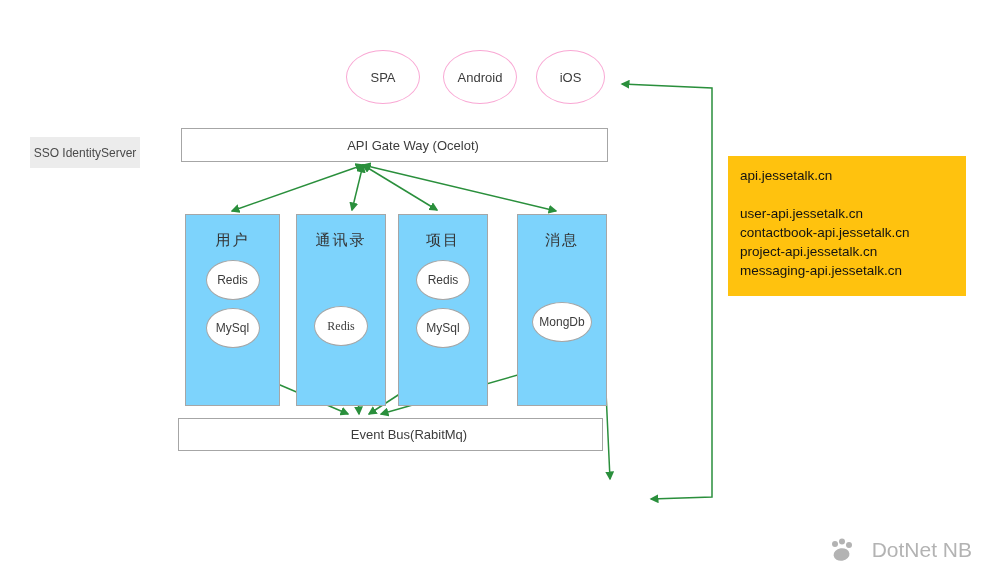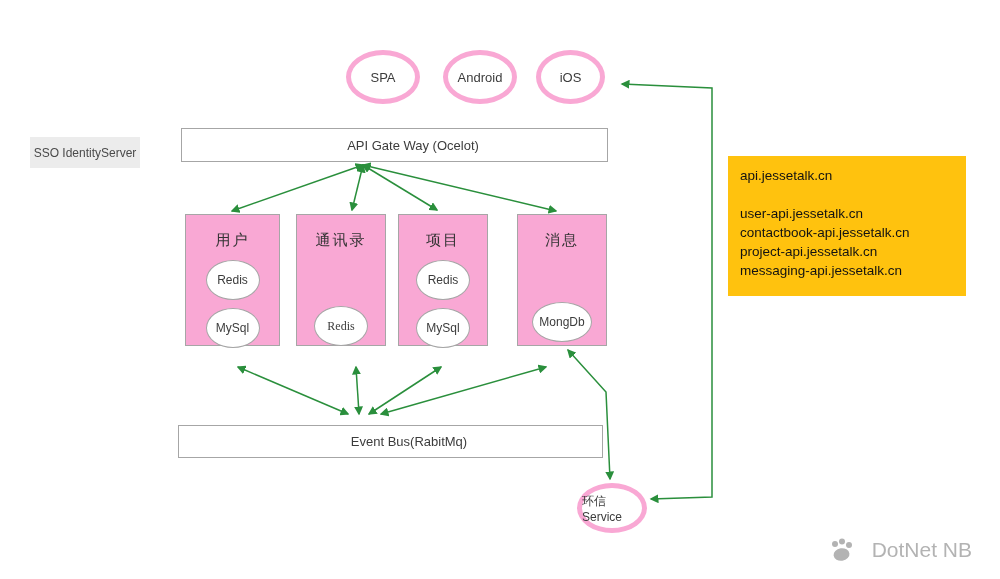--- a/index.html
+++ b/index.html
@@ -12,21 +12,21 @@
     overflow: hidden;
   }
   .arrows {
     position: absolute;
     left: 0; top: 0;
     width: 1000px; height: 579px;
     pointer-events: none;
   }
   .ellipse {
     position: absolute;
-    border: 5px solid #f9a8d4;
+    border: 1px solid #f9a8d4;
     border-radius: 50%;
     background: #fff;
     display: flex;
     align-items: center;
     justify-content: center;
     font-size: 13px;
     color: #3c3c3c;
     box-sizing: border-box;
   }
   .rectbox {
@@ -48,23 +48,23 @@
     background: #ececec;
     display: flex;
     align-items: center;
     justify-content: center;
     font-size: 12px;
     color: #4a4a4a;
   }
   .svc {
     position: absolute;
     top: 214px;
-    height: 132px;
+    height: 192px;
     border: 1px solid #a6a6a6;
-    background: #f9a8d4;
+    background: #7dd3fc;
     box-sizing: border-box;
   }
   .svc-title {
     margin-top: 16px;
     text-align: center;
     font-size: 15px;
     color: #333;
     letter-spacing: 2px;
   }
   .store {
@@ -181,27 +181,24 @@
     </div>
   </div>
 
   <div class="svc" style="left:517px; width:90px;">
     <div class="svc-title">消息</div>
     <div class="store mt52 wide">
       <span>MongDb</span>
     </div>
   </div>
 
-  <div class="rectbox" style="left:178px; top:418px; width:425px; height:33px;margin-top:7px;">
+  <div class="rectbox" style="left:178px; top:418px; width:425px; height:33px;">
     <span>Event Bus(RabitMq)</span>
   </div>
 
-  <div class="ellipse" style="left:577px; top:483px; width:70px; height:50px; font-size:12px;">
-    <span>环信 Service</span>
-  </div>
 
   <div class="note">
     <div class="note-line">api.jessetalk.cn</div>
     <div class="note-line"></div>
     <div class="note-line">user-api.jessetalk.cn</div>
     <div class="note-line">contactbook-api.jessetalk.cn</div>
     <div class="note-line">project-api.jessetalk.cn</div>
     <div class="note-line">messaging-api.jessetalk.cn</div>
   </div>
 

